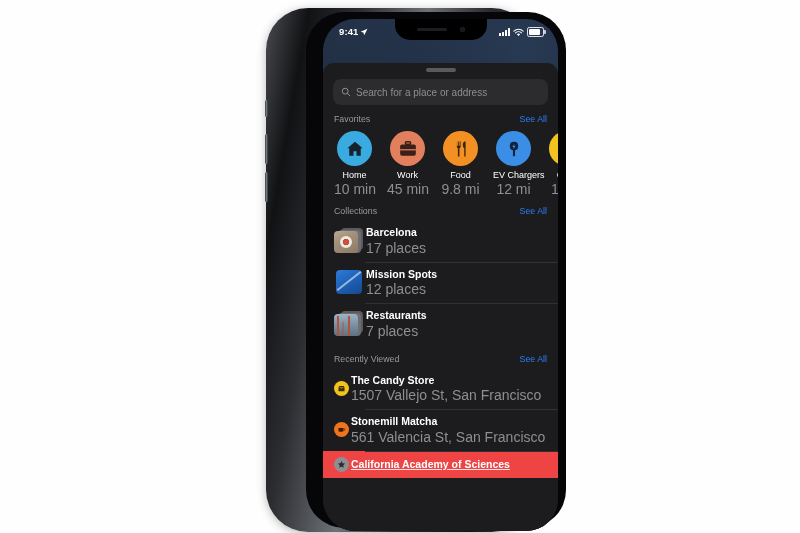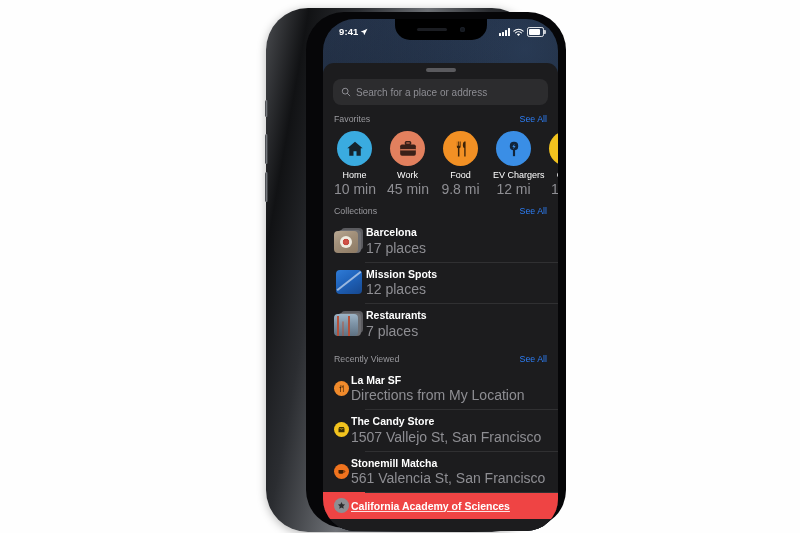--- a/index.html
+++ b/index.html
@@ -307,32 +307,20 @@
             </div>
           </div>
         </div>
 
         <div class="sec-head" style="padding-top:9px">
           <span class="sec-title">Recently Viewed</span>
           <span class="see-all">See All</span>
         </div>
         <div class="list">
 
-          <div class="row">
-            <div class="badge" style="background:#f08a2b">
-              <svg viewBox="0 0 24 24">
-                  <path d="M7 3v6.2c0 1 .6 1.6 1.3 1.8V21h1.8V11c.8-.2 1.4-.8 1.4-1.8V3h-1.1v5.2H9.3V3H8.2v5.2H7.1V3z" fill="#3a2208"></path>
-                  <path d="M16.6 3c-1.5 0-2.4 2-2.4 4.4 0 1.9.8 3 1.7 3.3V21h1.6V3z" fill="#3a2208"></path>
-                </svg>
-            </div>
-            <div class="row-text">
-              <div class="row-title">La Mar SF</div>
-              <div class="row-sub">Directions from My Location</div>
-            </div>
-          </div>
 
           <div class="row">
             <div class="badge" style="background:#f2c31e">
               <svg viewBox="0 0 24 24">
                   <path d="M4 9h16v10H4z" fill="#3a2f06"></path>
                   <path d="M4 9l2-4h12l2 4z" fill="#3a2f06"></path>
                   <path d="M9.5 9a2.5 2.5 0 0 0 5 0" fill="none" stroke="#f2c31e" stroke-width="1.5"></path>
                 </svg>
             </div>
             <div class="row-text">

